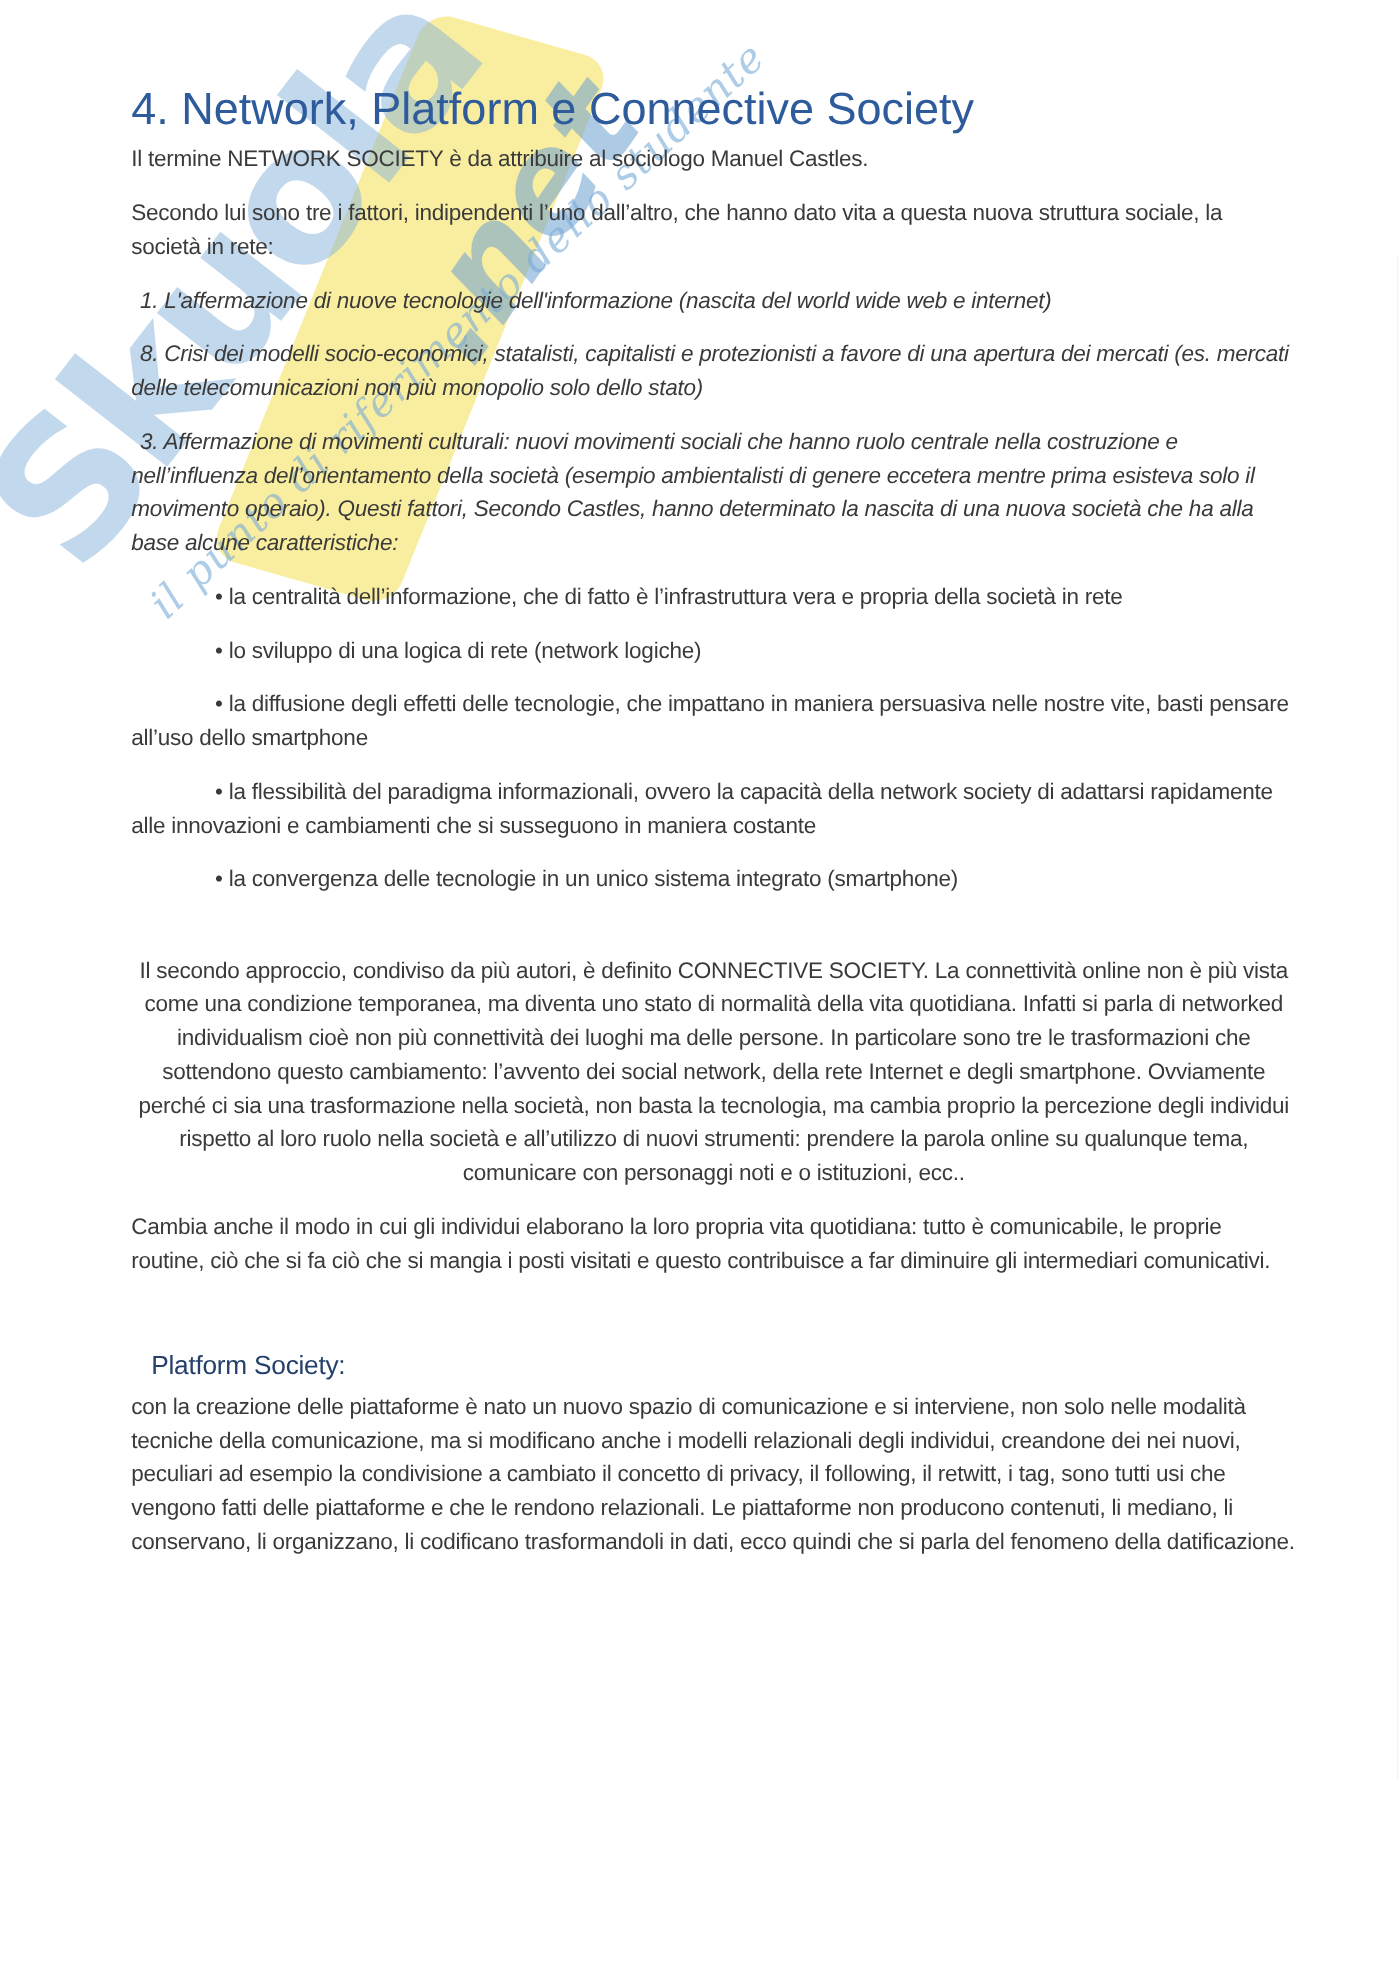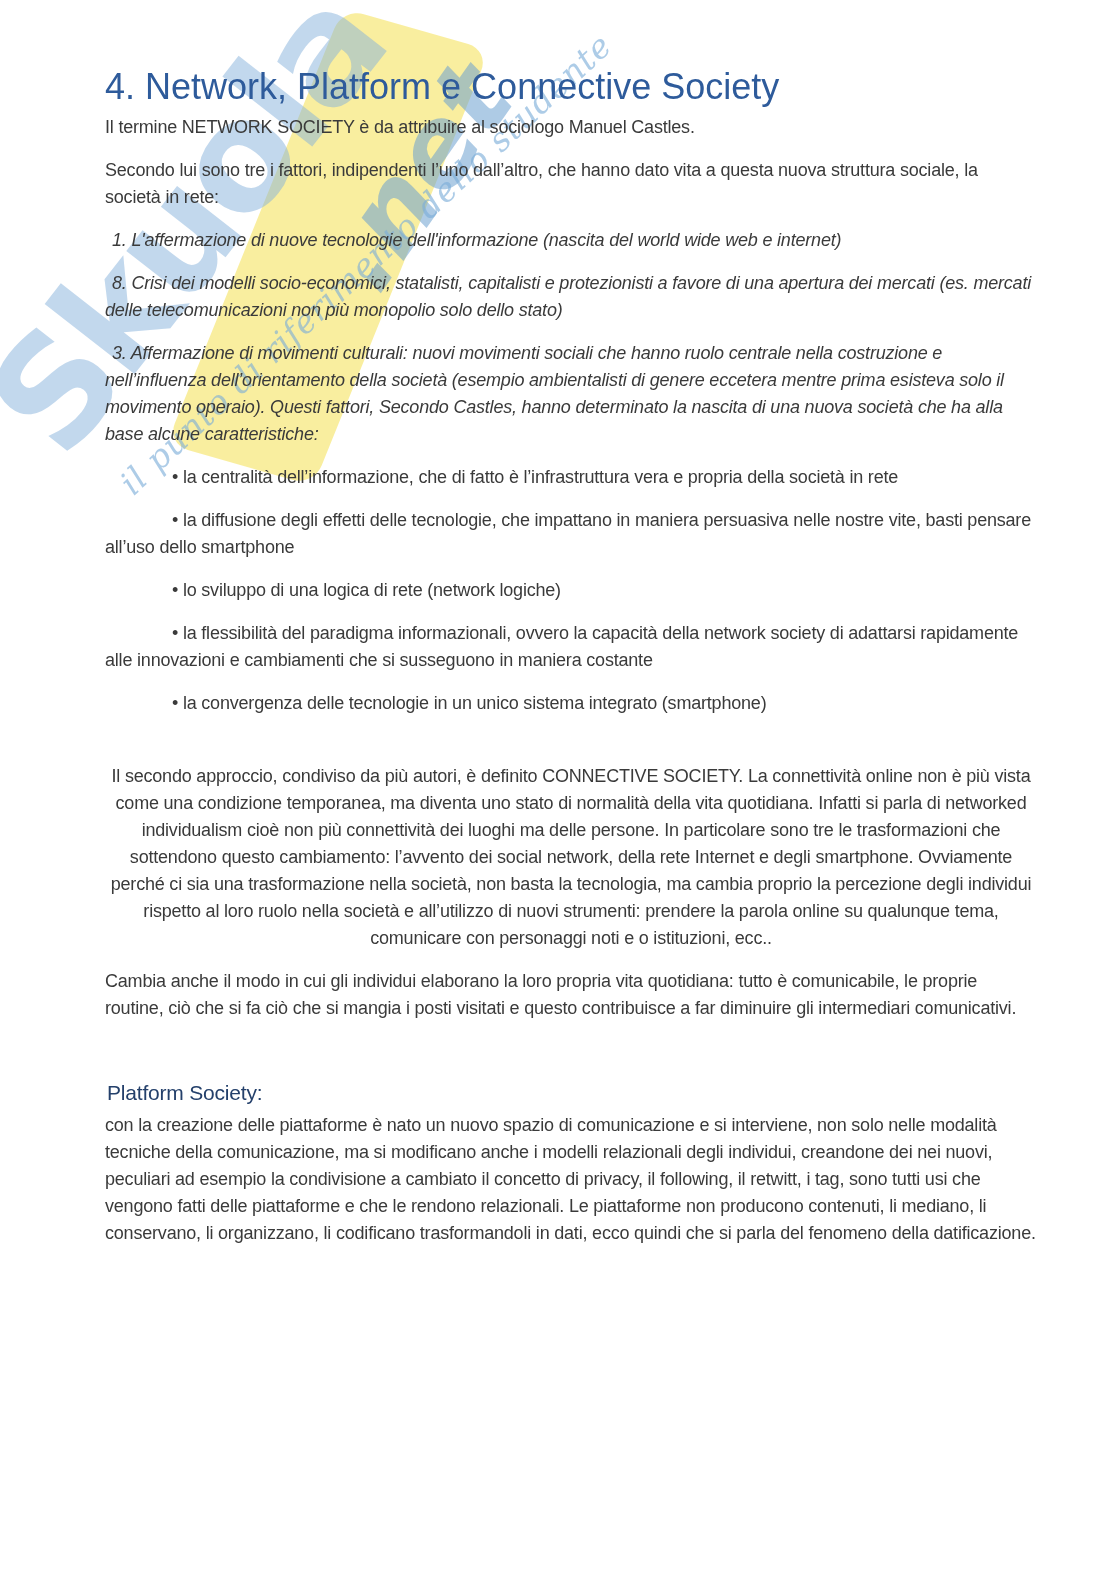--- a/index.html
+++ b/index.html
@@ -75,21 +75,21 @@
     line-height: 34px;
     font-weight: normal;
     letter-spacing: 0;
     color: var(--title_blue);
   }
   .content p { margin: 0 0 16px 0; }
   p.numbered { text-indent: 7px; font-style: italic; }
   p.bullet { text-indent: 67px; }
   p.gap-before { margin-top: 46px; text-align: center; }
   .sub-heading {
-    margin: 58px 0 6px 2px;
+    margin: 58px 0 6px 16px;
     font-size: 21px;
     line-height: 26px;
     font-weight: normal;
     color: var(--subheading_blue);
   }
 </style>
 </head>
 <body>
 
 <div class="page">
@@ -104,22 +104,22 @@
 
     <p>Il termine NETWORK SOCIETY è da attribuire al sociologo Manuel Castles.</p>
 
     <p>Secondo lui sono tre i fattori, indipendenti l’uno dall’altro, che hanno dato vita a questa nuova struttura sociale, la società in rete:</p>
 
     <p class="numbered">1. L'affermazione di nuove tecnologie dell'informazione (nascita del world wide web e internet)</p>
     <p class="numbered">8. Crisi dei modelli socio-economici, statalisti, capitalisti e protezionisti a favore di una apertura dei mercati (es. mercati delle telecomunicazioni non più monopolio solo dello stato)</p>
     <p class="numbered">3. Affermazione di movimenti culturali: nuovi movimenti sociali che hanno ruolo centrale nella costruzione e nell’influenza dell’orientamento della società (esempio ambientalisti di genere eccetera mentre prima esisteva solo il movimento operaio). Questi fattori, Secondo Castles, hanno determinato la nascita di una nuova società che ha alla base alcune caratteristiche:</p>
 
     <p class="bullet">• la centralità dell’informazione, che di fatto è l’infrastruttura vera e propria della società in rete</p>
+    <p class="bullet">• lo sviluppo di una logica di rete (network logiche)</p>
     <p class="bullet">• la diffusione degli effetti delle tecnologie, che impattano in maniera persuasiva nelle nostre vite, basti pensare all’uso dello smartphone</p>
-    <p class="bullet">• lo sviluppo di una logica di rete (network logiche)</p>
     <p class="bullet">• la flessibilità del paradigma informazionali, ovvero la capacità della network society di adattarsi rapidamente alle innovazioni e cambiamenti che si susseguono in maniera costante</p>
     <p class="bullet">• la convergenza delle tecnologie in un unico sistema integrato (smartphone)</p>
 
     <p class="gap-before">Il secondo approccio, condiviso da più autori, è definito CONNECTIVE SOCIETY. La connettività online non è più vista come una condizione temporanea, ma diventa uno stato di normalità della vita quotidiana. Infatti si parla di networked individualism cioè non più connettività dei luoghi ma delle persone. In particolare sono tre le trasformazioni che sottendono questo cambiamento: l’avvento dei social network, della rete Internet e degli smartphone. Ovviamente perché ci sia una trasformazione nella società, non basta la tecnologia, ma cambia proprio la percezione degli individui rispetto al loro ruolo nella società e all’utilizzo di nuovi strumenti: prendere la parola online su qualunque tema, comunicare con personaggi noti e o istituzioni, ecc..</p>
 
     <p>Cambia anche il modo in cui gli individui elaborano la loro propria vita quotidiana: tutto è comunicabile, le proprie routine, ciò che si fa ciò che si mangia i posti visitati e questo contribuisce a far diminuire gli intermediari comunicativi.</p>
 
     <h2 class="sub-heading">Platform Society:</h2>
 
     <p>con la creazione delle piattaforme è nato un nuovo spazio di comunicazione e si interviene, non solo nelle modalità tecniche della comunicazione, ma si modificano anche i modelli relazionali degli individui, creandone dei nei nuovi, peculiari ad esempio la condivisione a cambiato il concetto di privacy, il following, il retwitt, i tag, sono tutti usi che vengono fatti delle piattaforme e che le rendono relazionali. Le piattaforme non producono contenuti, li mediano, li conservano, li organizzano, li codificano trasformandoli in dati, ecco quindi che si parla del fenomeno della datificazione.</p>

